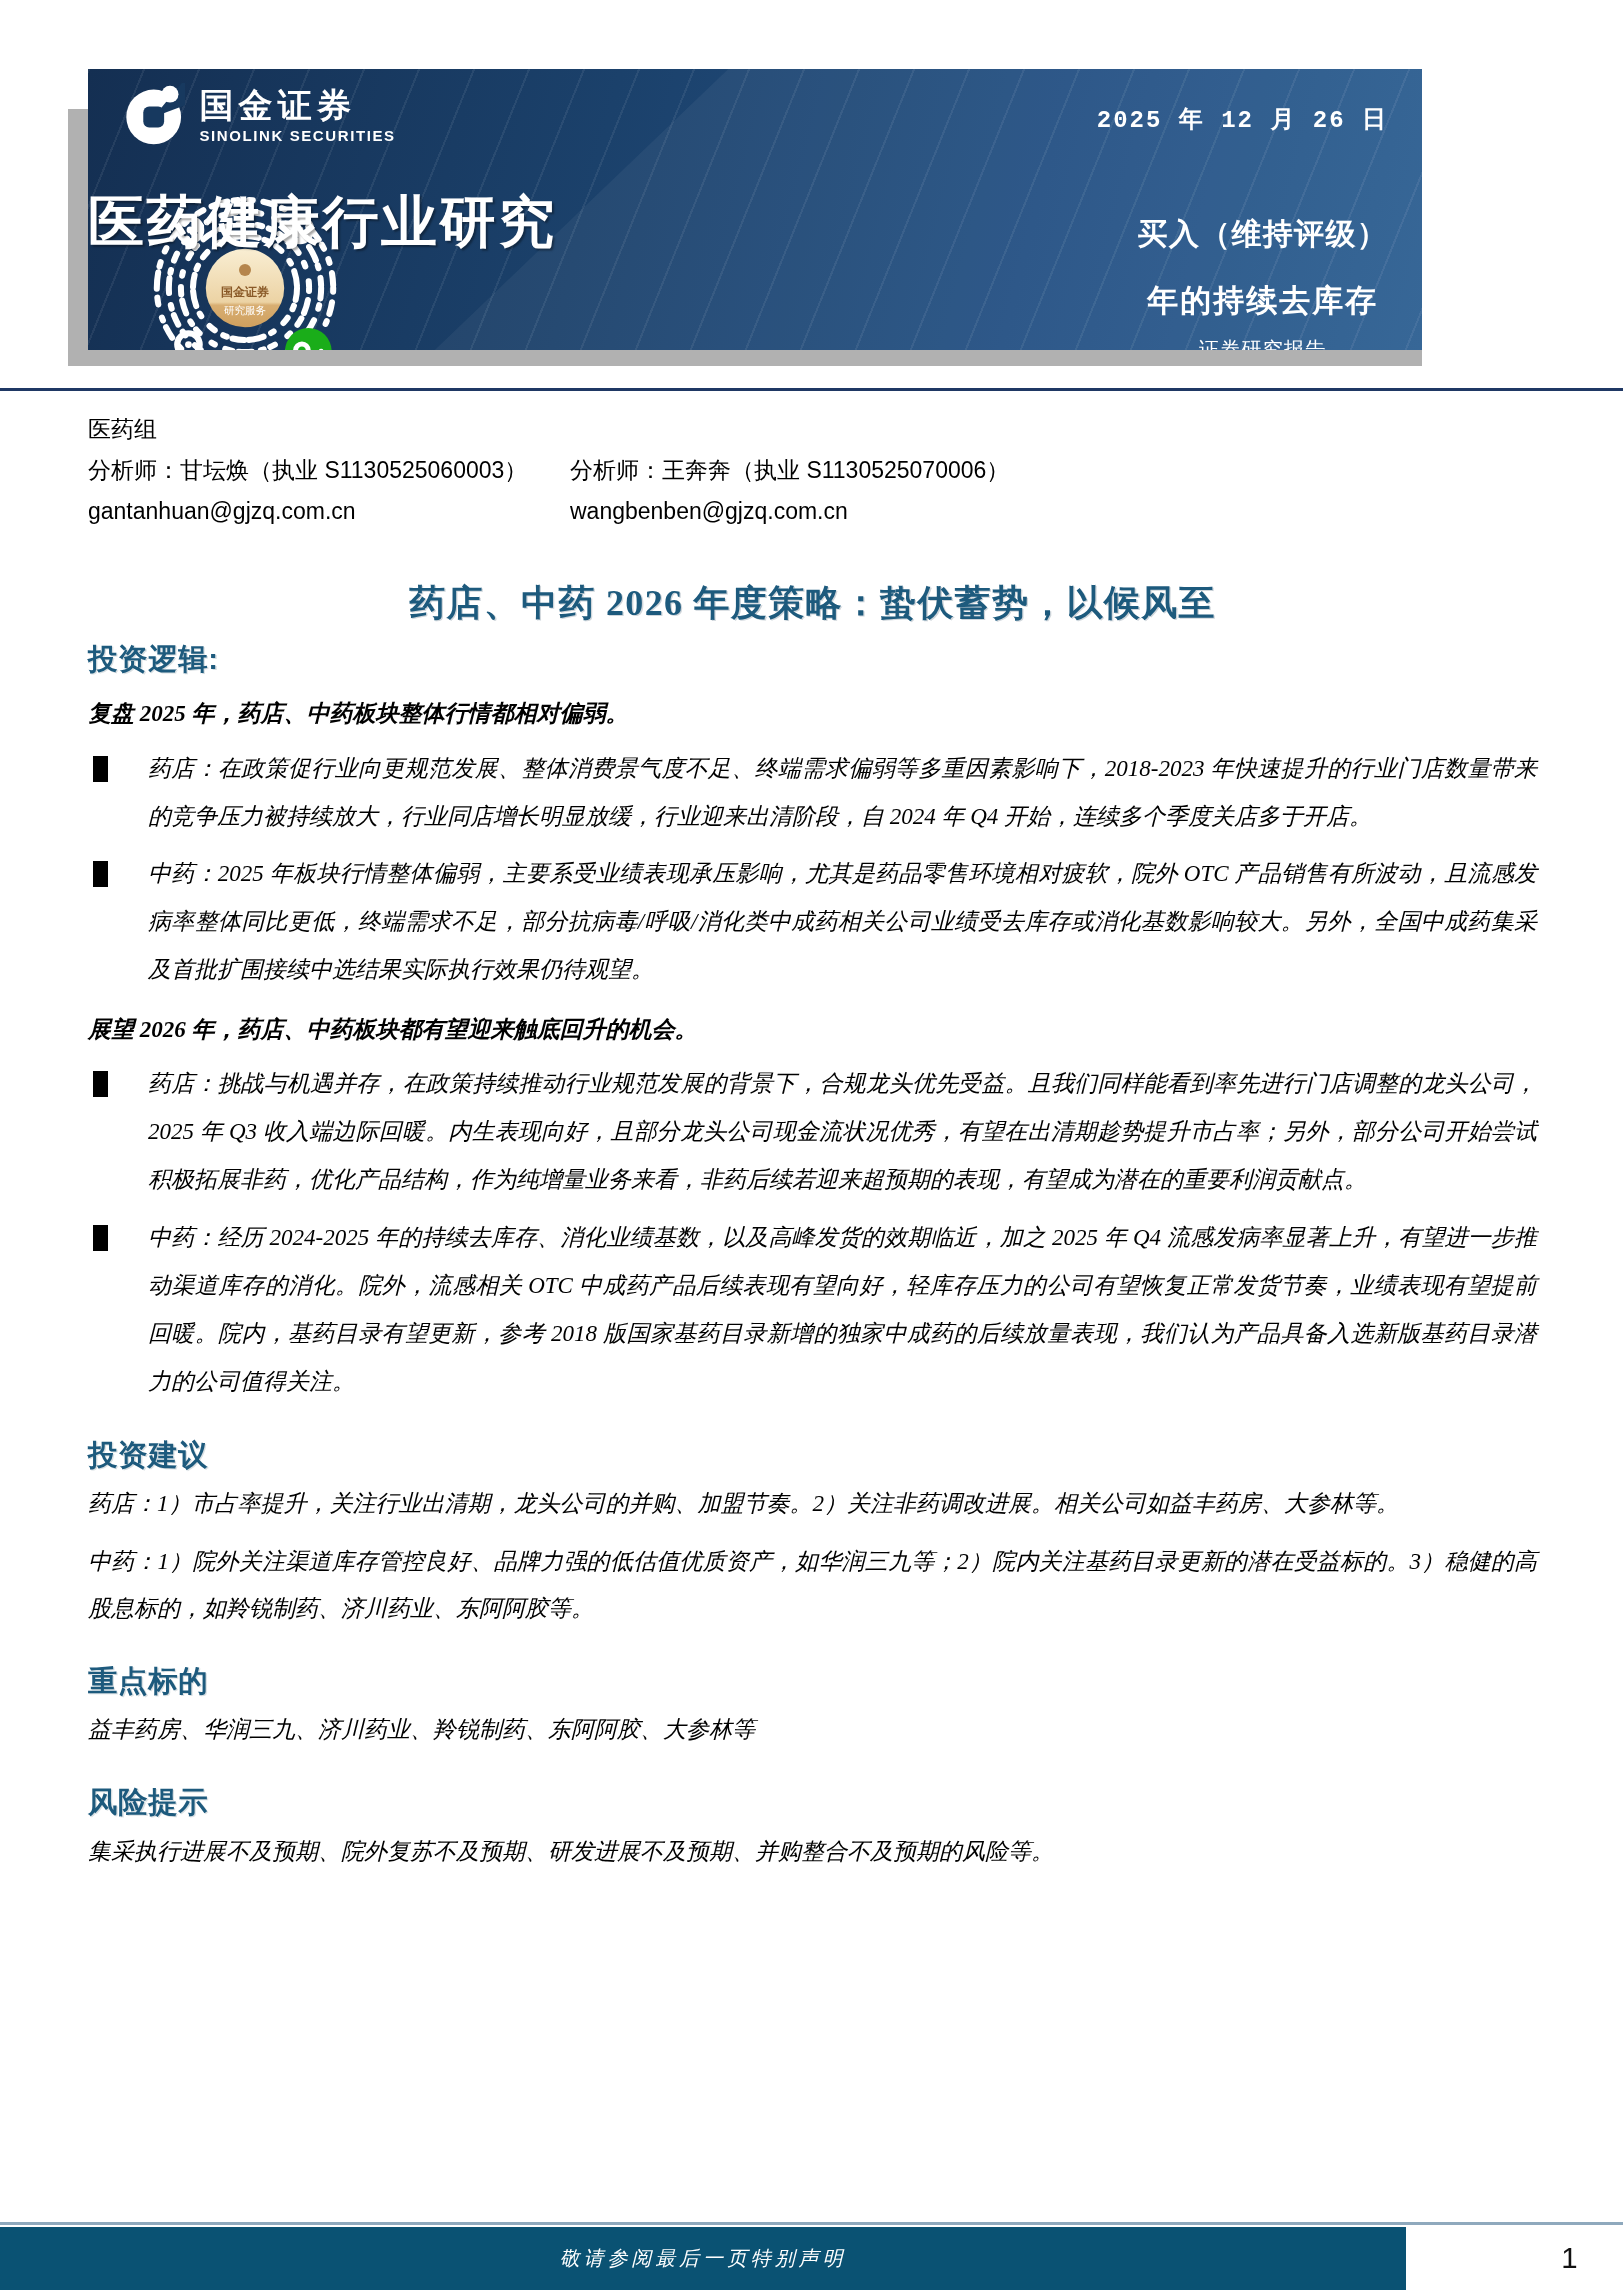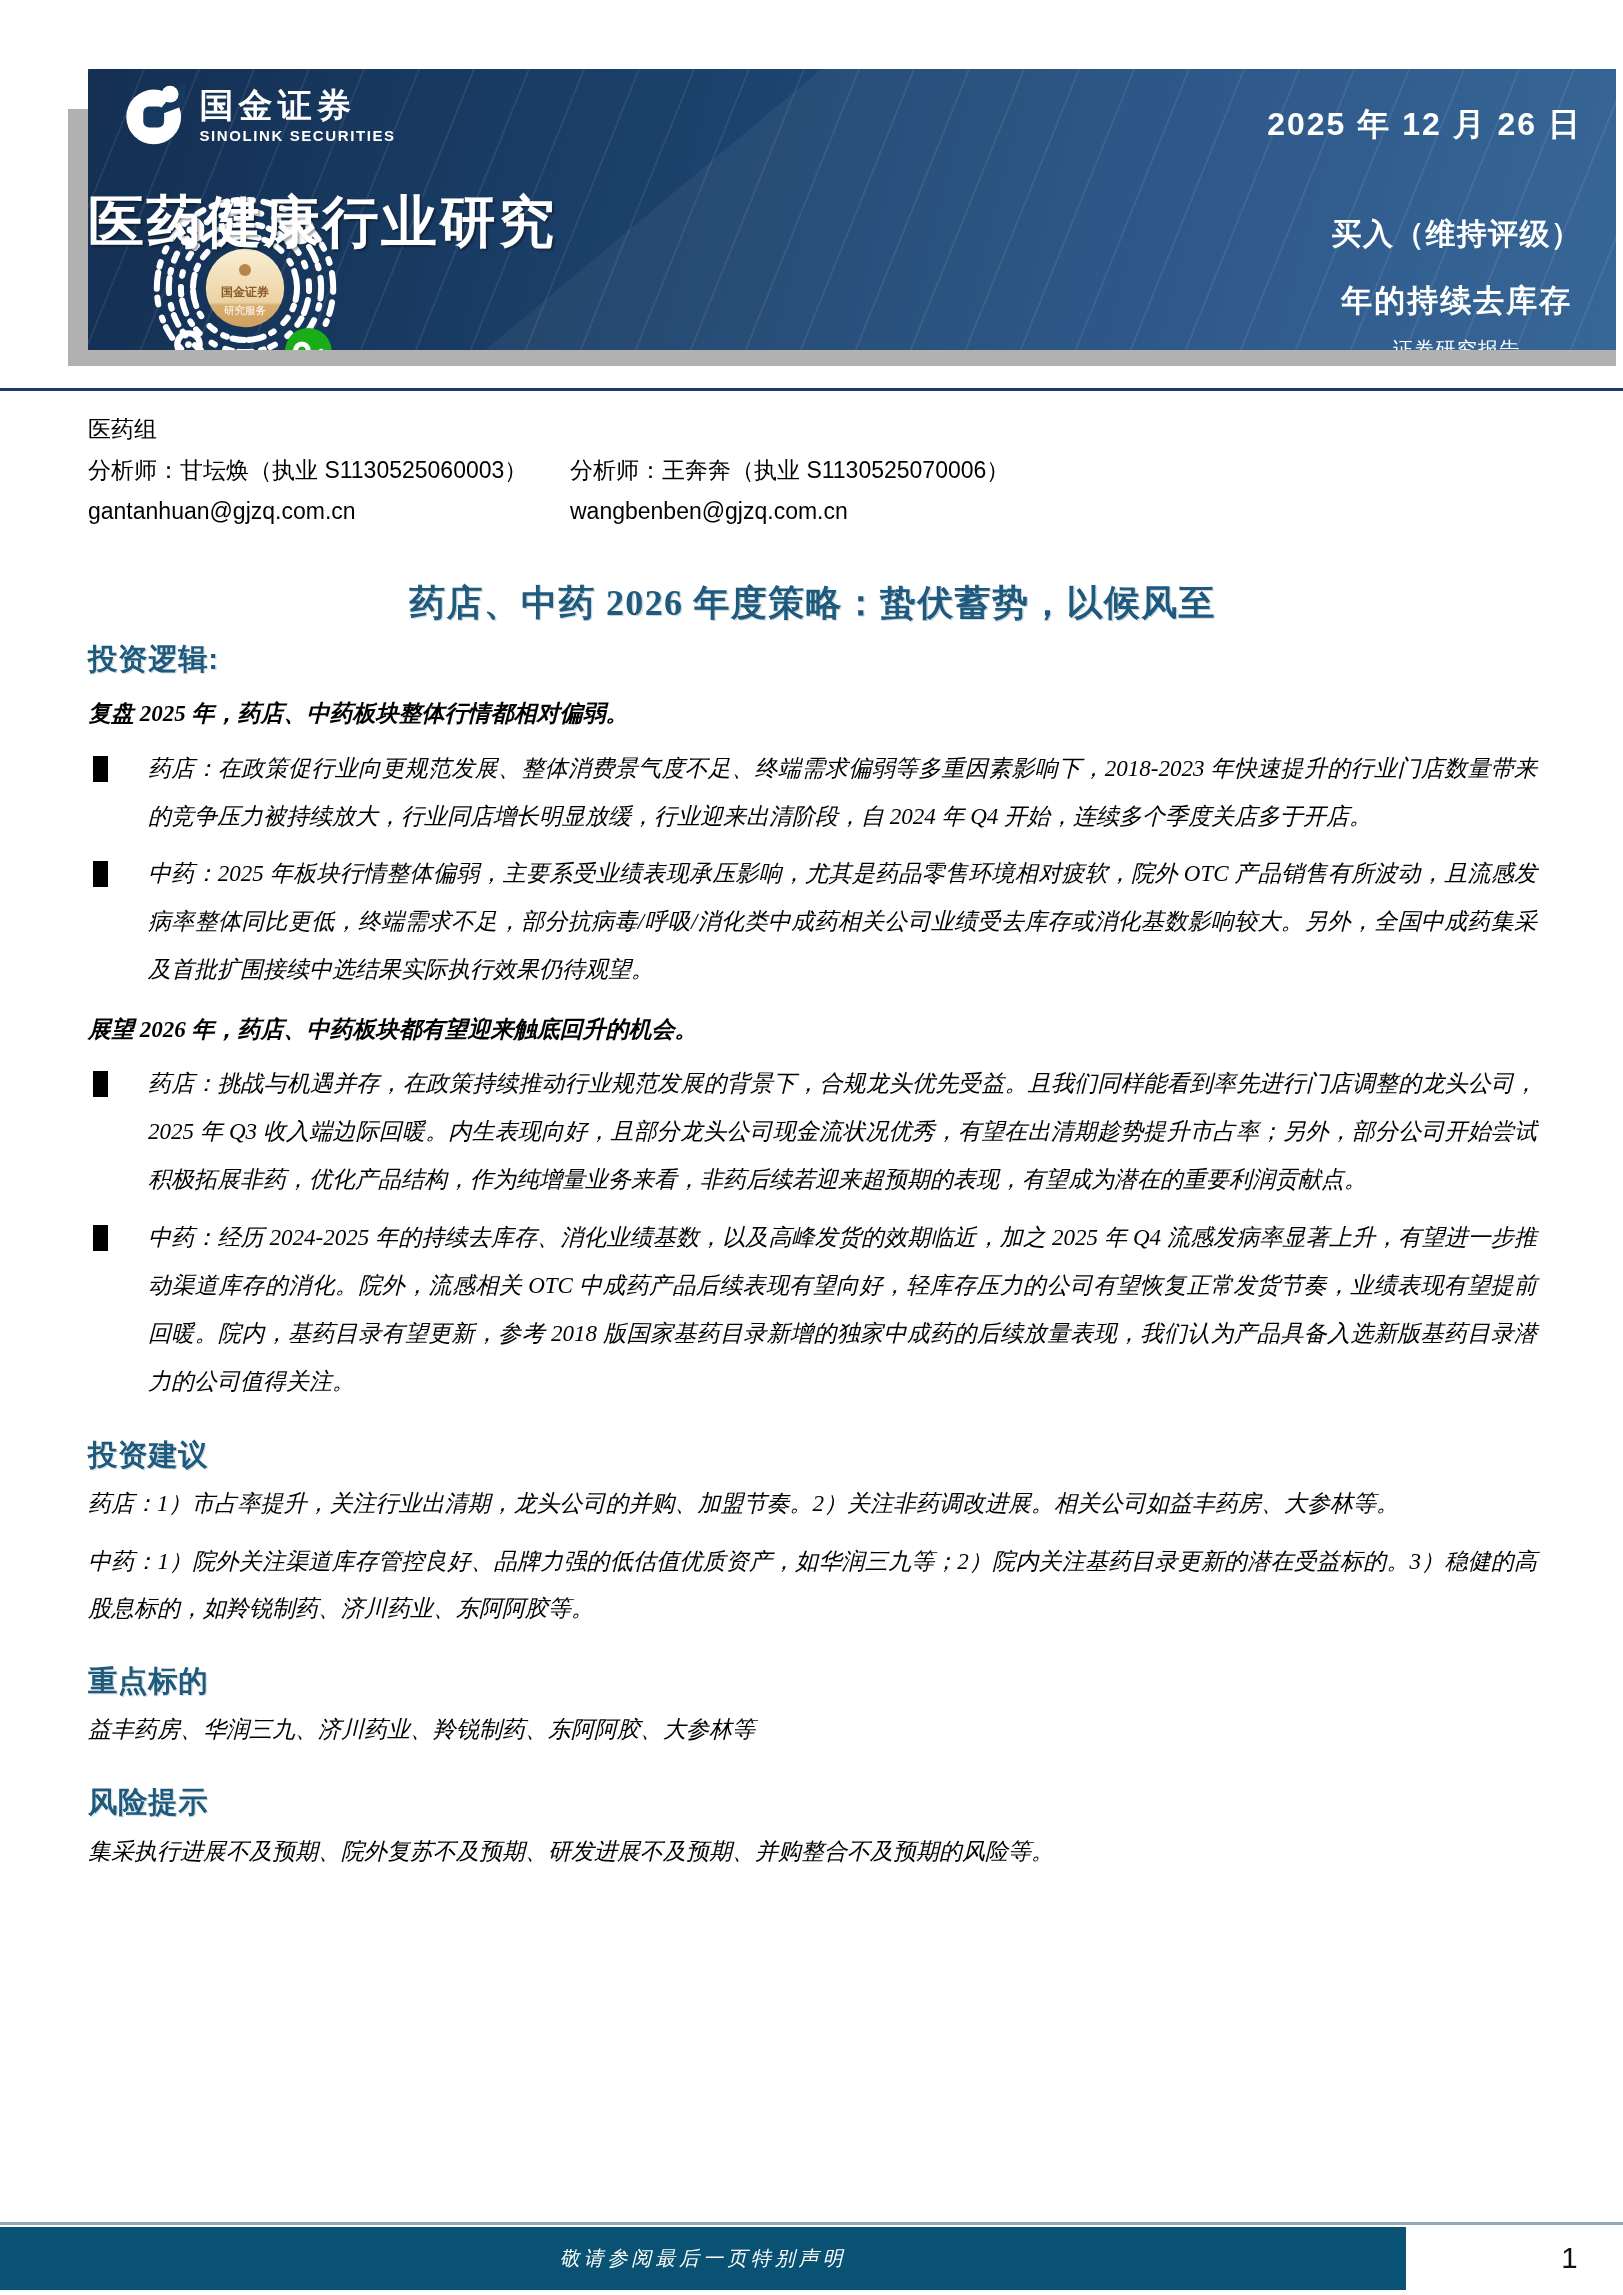--- a/index.html
+++ b/index.html
@@ -3,21 +3,21 @@
 <meta charset="utf-8">
 <style>
   html,body { margin:0; padding:0; background:#e8e8e8; }
   .page {
     position:relative; width:1623px; height:2295px; margin:0 auto;
     background:#ffffff; overflow:hidden;
     font-family:"Liberation Sans", sans-serif; color:#000;
   }
 
   
-  .top-area { position:absolute; left:0; top:0; width:1616px; height:391px; }
+  .top-area { position:absolute; left:0; top:0; width:1422px; height:391px; }
   .banner-shadow {
     position:absolute; left:68px; top:109px; right:0; height:257px;
     background:#b1b1b1;
   }
   .banner {
     position:absolute; left:88px; top:69px; right:0; height:281px;
     background:linear-gradient(104deg,#142f52 0%, #1b416b 38%, #235083 70%, #2d5f92 100%);
     overflow:hidden;
   }
   .banner::before {
@@ -33,21 +33,21 @@
   .brand-logo { width:60px; height:64px; margin-right:14.4px; }
   .brand-text .cn {
     color:#fff; font-size:34px; font-weight:bold; letter-spacing:5.2px; line-height:39px; margin-top:2.6px;
   }
   .brand-text .en {
     color:#fff; font-size:15px; font-weight:bold; letter-spacing:1.6px; line-height:22px;
   }
   .qr-wrap { position:absolute; left:59px; top:121px; z-index:3; }
   .banner-date {
     position:absolute; top:34px; right:34px; z-index:3;
-    color:#fff; font-size:32px; font-weight:bold; letter-spacing:2px;
+    color:#fff; font-size:24px; font-weight:bold; letter-spacing:2px;font-family:Liberation Mono, monospace;
   }
   .banner-title {
     position:absolute; left:0; right:366px; top:116px; z-index:3; text-align:left;
     color:#fff; font-size:56px; font-weight:bold; letter-spacing:2.6px;
     text-shadow:2px 2px 2px rgba(0,0,0,0.35);
   }
   .banner-right { position:absolute; right:34px; top:145px; z-index:3; text-align:center; color:#fff; }
   .banner-rating   { font-size:30px; font-weight:bold; letter-spacing:1.3px; }
   .banner-reptype  { font-size:31px; font-weight:bold; letter-spacing:2px; margin-top:25px; }
   .banner-reptag   { font-size:20px; margin-top:14.4px; letter-spacing:1.3px; }

